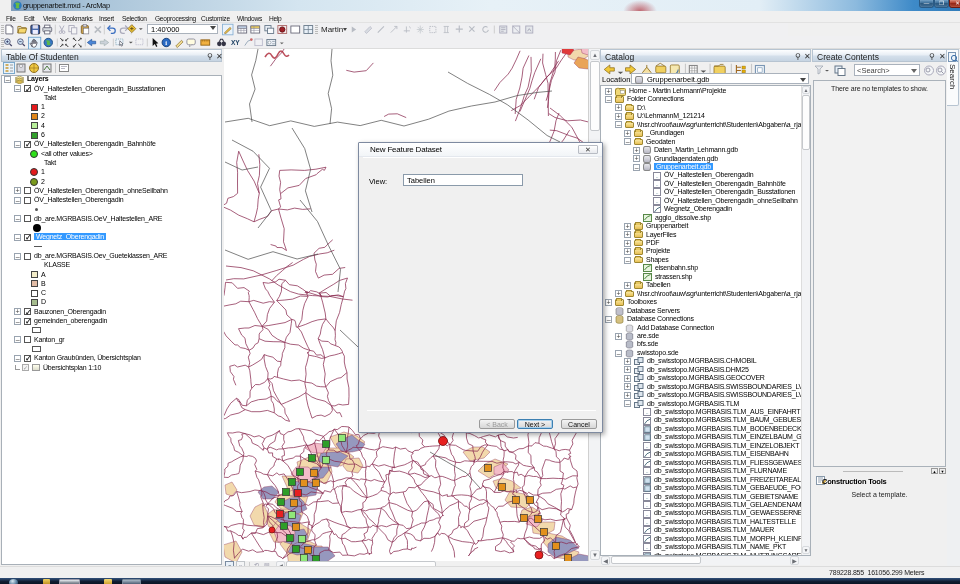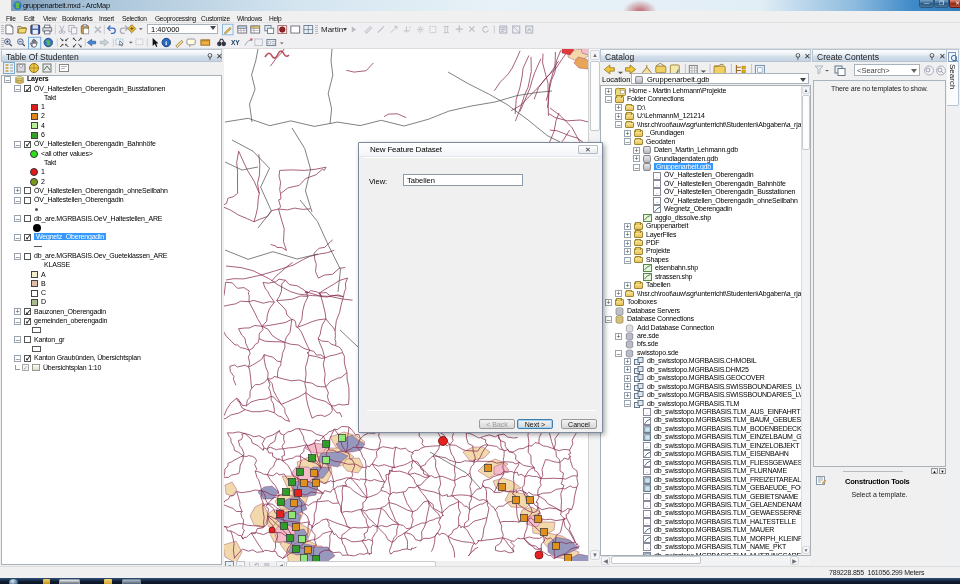--- a/index.html
+++ b/index.html
@@ -1298,21 +1298,21 @@
     <div class="abs" style="left:30px;top:3px;width:60px;height:1px;background:#bbb"></div>
     <div class="abs" style="left:118px;top:0px;width:7px;height:6px;border:1px solid #999;background:#eee;font-size:4px;line-height:5px;text-align:center;">▲</div>
     <div class="abs" style="left:126px;top:0px;width:7px;height:6px;border:1px solid #999;background:#eee;font-size:4px;line-height:5px;text-align:center;">▼</div>
   </div>
   <div id="cfct" class="abs">
     <svg class="abs" style="left:3px;top:1px" width="10" height="10" viewBox="0 0 10 10">
         <rect x="0.5" y="0.5" width="8" height="8" fill="#fff" stroke="#8899aa"></rect>
         <path d="M2 2h5M2 4h5M2 6h3" stroke="#7a8ca0" stroke-width="0.8"></path>
         <path d="M6 7l3-3 1 1-3 3z" fill="#e8b84c" stroke="#a8862c" stroke-width="0.5"></path>
       </svg>
-    <span class="abs" style="left:32px;top:2px;font-weight:bold;font-size:7.5px;letter-spacing:-0.2px;">Construction Tools</span>
+    <span class="abs" style="left:9px;top:2px;font-weight:bold;font-size:7.5px;letter-spacing:-0.2px;">Construction Tools</span>
     <div class="abs" style="left:0;top:16px;width:133px;text-align:center;font-size:7px;color:#222;">Select a template.</div>
   </div>
 </div>
 
 <div id="rstrip" class="abs">
   <div id="stab">
     <svg style="position:absolute;left:1px;top:2px" width="10" height="10" viewBox="0 0 10 10">
         <rect x="0.5" y="0.5" width="7" height="9" fill="#eef4fa" stroke="#7a96b4"></rect>
         <circle cx="6" cy="6" r="2.6" fill="none" stroke="#3a6ea8" stroke-width="1"></circle>
         <path d="M7.8 7.8 L9.6 9.6" stroke="#3a6ea8" stroke-width="1.2"></path>

